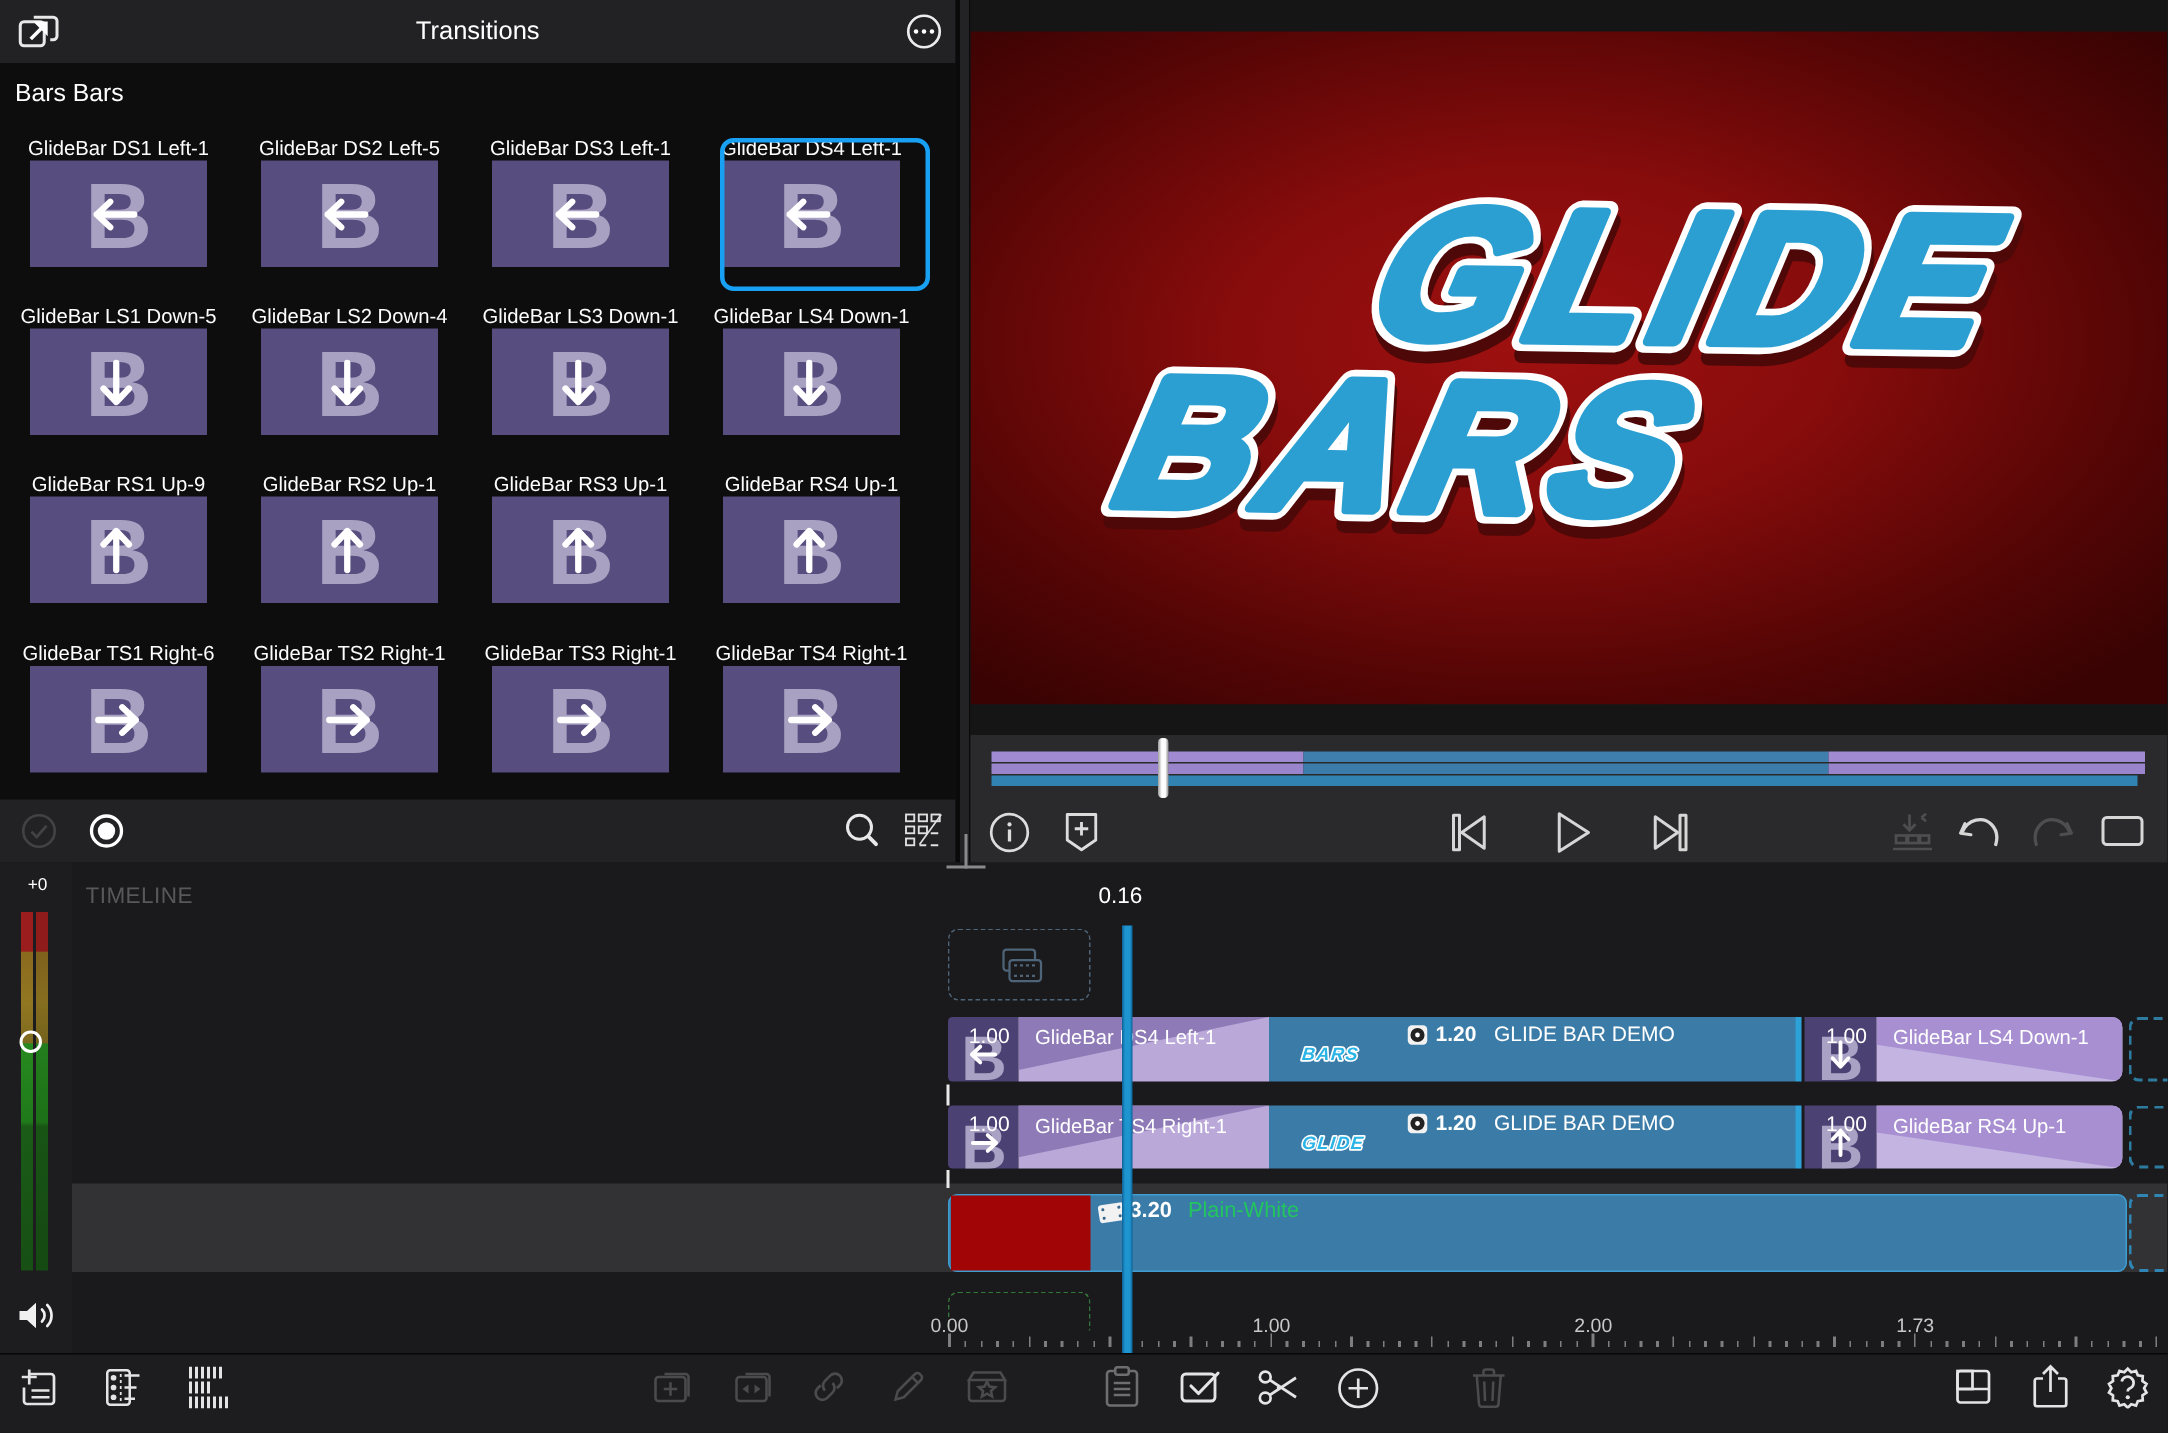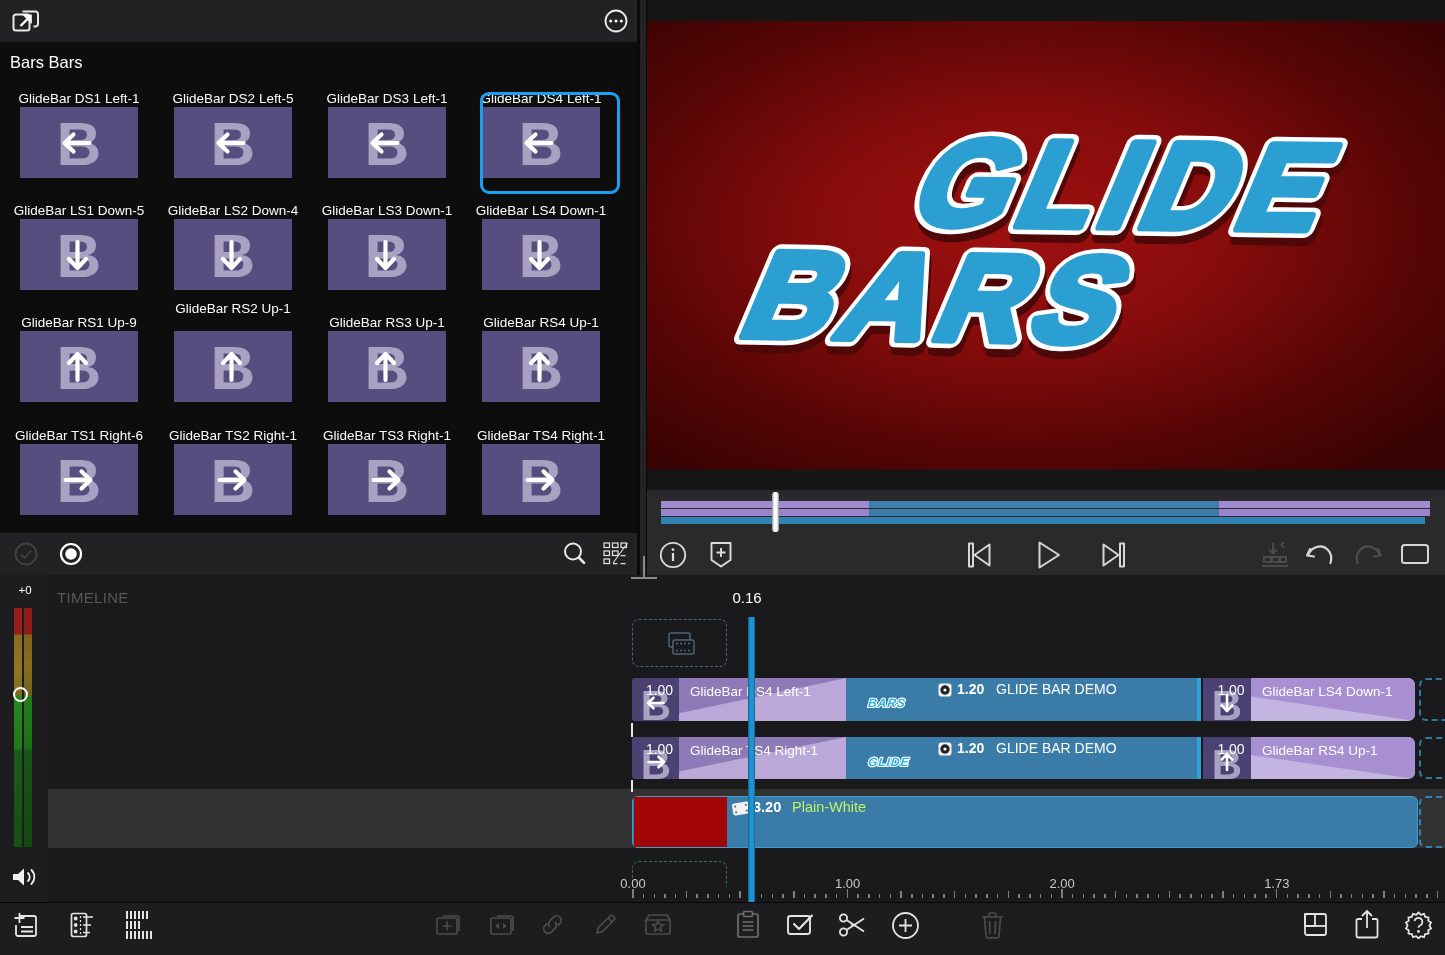--- a/index.html
+++ b/index.html
@@ -47,20 +47,21 @@
         <path d="M 0 13 V -12 M -8.5 -4 L 0 -13 L 8.5 -4"></path>
       </g>
       <g id="arrR" stroke="#fff" stroke-width="4.2" fill="none" stroke-linecap="round" stroke-linejoin="round">
         <path d="M 13 0 H -12 M 4 -8.5 L 13 0 L 4 8.5"></path>
       </g>
     </defs>
   </svg>
 
   <div id="lpanel" class="abs"></div>
   <div id="ltop" class="abs"></div>
+  <div id="ltitle" class="abs">Transitions</div>
 
   <svg class="ic" style="left:12px;top:7px" width="30" height="28" viewBox="0 0 30 28">
     <g fill="none" stroke="#e8e8e8" stroke-width="2">
       <rect x="1.5" y="7.5" width="16" height="16" rx="2.5"></rect>
       <path d="M 10.5 4.5 h 13 a 2.5 2.5 0 0 1 2.5 2.5 v 10 a 2.5 2.5 0 0 1 -2.5 2.5 h -2"></path>
     </g>
     <g stroke="#fff" stroke-width="2.4" fill="#fff">
       <path d="M 8.5 19 L 15.5 12" fill="none"></path>
       <path d="M 13 8.6 h 5.6 v 5.6 z"></path>
     </g>
@@ -131,21 +132,21 @@
           <use href="#arrD" x="0" y="0" transform="translate(57.5,36)"></use>
         </svg>
       </div>
   <div class="tlabel" style="left:2px;top:315px">GlideBar RS1 Up-9</div>
   <div class="tile" style="left:20px;top:331px">
         <svg width="118" height="71">
           <text x="59" y="58" text-anchor="middle" font-size="62" font-weight="bold" fill="#a9a1c2">B</text>
           <use href="#arrU" x="0" y="0" transform="translate(57.5,36)"></use>
         </svg>
       </div>
-  <div class="tlabel" style="left:156px;top:301px">GlideBar RS2 Up-1</div>
+  <div class="tlabel" style="left:156px;top:315px">GlideBar RS2 Up-1</div>
   <div class="tile" style="left:174px;top:331px">
         <svg width="118" height="71">
           <text x="59" y="58" text-anchor="middle" font-size="62" font-weight="bold" fill="#a9a1c2">B</text>
           <use href="#arrU" x="0" y="0" transform="translate(57.5,36)"></use>
         </svg>
       </div>
   <div class="tlabel" style="left:310px;top:315px">GlideBar RS3 Up-1</div>
   <div class="tile" style="left:328px;top:331px">
         <svg width="118" height="71">
           <text x="59" y="58" text-anchor="middle" font-size="62" font-weight="bold" fill="#a9a1c2">B</text>
@@ -416,21 +417,21 @@
           <rect x="1.5" y="2.5" width="17" height="12" rx="2.2" fill="#f2f2f2"></rect>
 <g fill="#39688c">
             <circle cx="4.6" cy="5.6" r="1.05"></circle>
             <circle cx="4.6" cy="11.4" r="1.05"></circle>
             <circle cx="15.4" cy="5.6" r="1.05"></circle>
             <circle cx="15.4" cy="11.4" r="1.05"></circle>
           </g>
         </g>
       </svg>
   <div class="abs" style="left:753px;top:799px;color:#fff;font-size:14.5px;font-weight:bold;white-space:nowrap">3.20</div>
-  <div class="abs" style="left:792px;top:799px;color:#bef264;font-size:14.5px;white-space:nowrap">Plain-White</div>
+  <div class="abs" style="left:792px;top:799px;color:#22c55e;font-size:14.5px;white-space:nowrap">Plain-White</div>
   <div class="abs" style="left:632px;top:861px;width:95px;height:26px;border:1.5px dashed #35763a;border-bottom:none;border-radius:7px 7px 0 0"></div>
   <div class="abs" style="left:603px;top:876px;width:60px;text-align:center;color:#c8c8c8;font-size:13px">0.00</div>
   <div class="abs" style="left:817.6px;top:876px;width:60px;text-align:center;color:#c8c8c8;font-size:13px">1.00</div>
   <div class="abs" style="left:1032.2px;top:876px;width:60px;text-align:center;color:#c8c8c8;font-size:13px">2.00</div>
   <div class="abs" style="left:1246.8px;top:876px;width:60px;text-align:center;color:#c8c8c8;font-size:13px">1.73</div>
   <i style="position:absolute;left:632.0px;top:889px;width:1.5px;height:9px;background:#7e7e80"></i>
       <i style="position:absolute;left:642.7px;top:894px;width:1.5px;height:4px;background:#7e7e80"></i>
       <i style="position:absolute;left:653.5px;top:894px;width:1.5px;height:4px;background:#7e7e80"></i>
       <i style="position:absolute;left:664.2px;top:894px;width:1.5px;height:4px;background:#7e7e80"></i>
       <i style="position:absolute;left:674.9px;top:894px;width:1.5px;height:4px;background:#7e7e80"></i>

